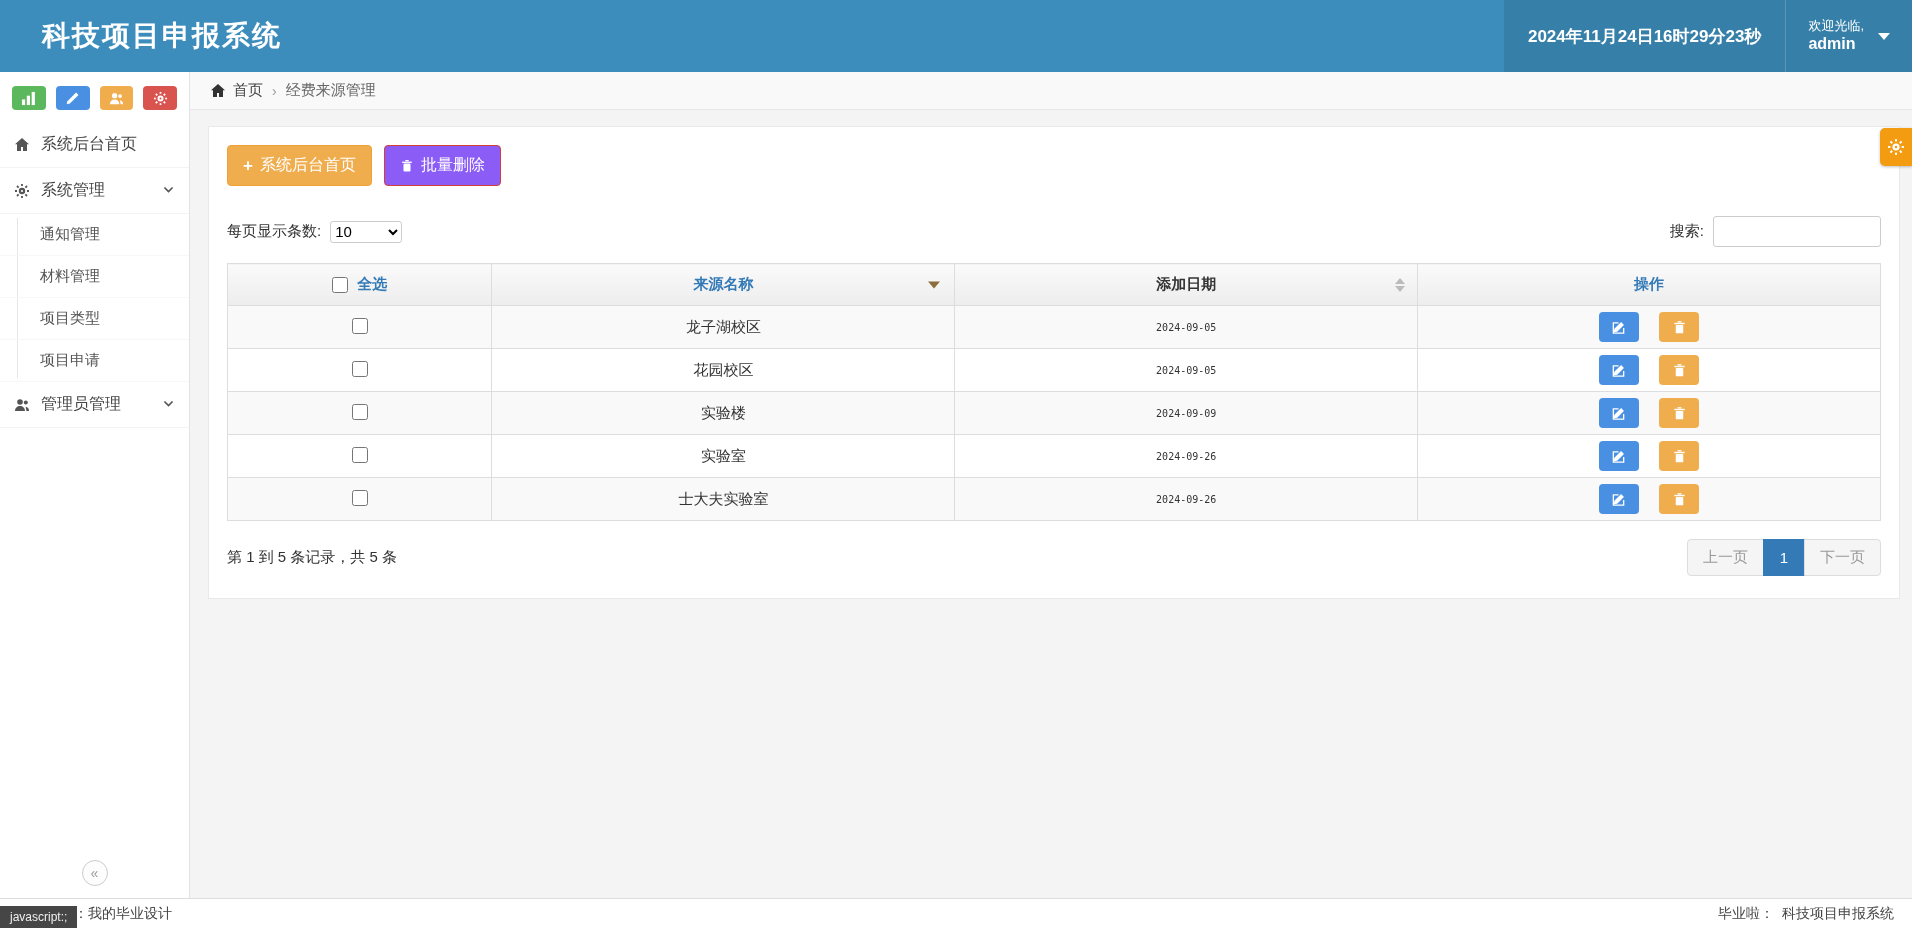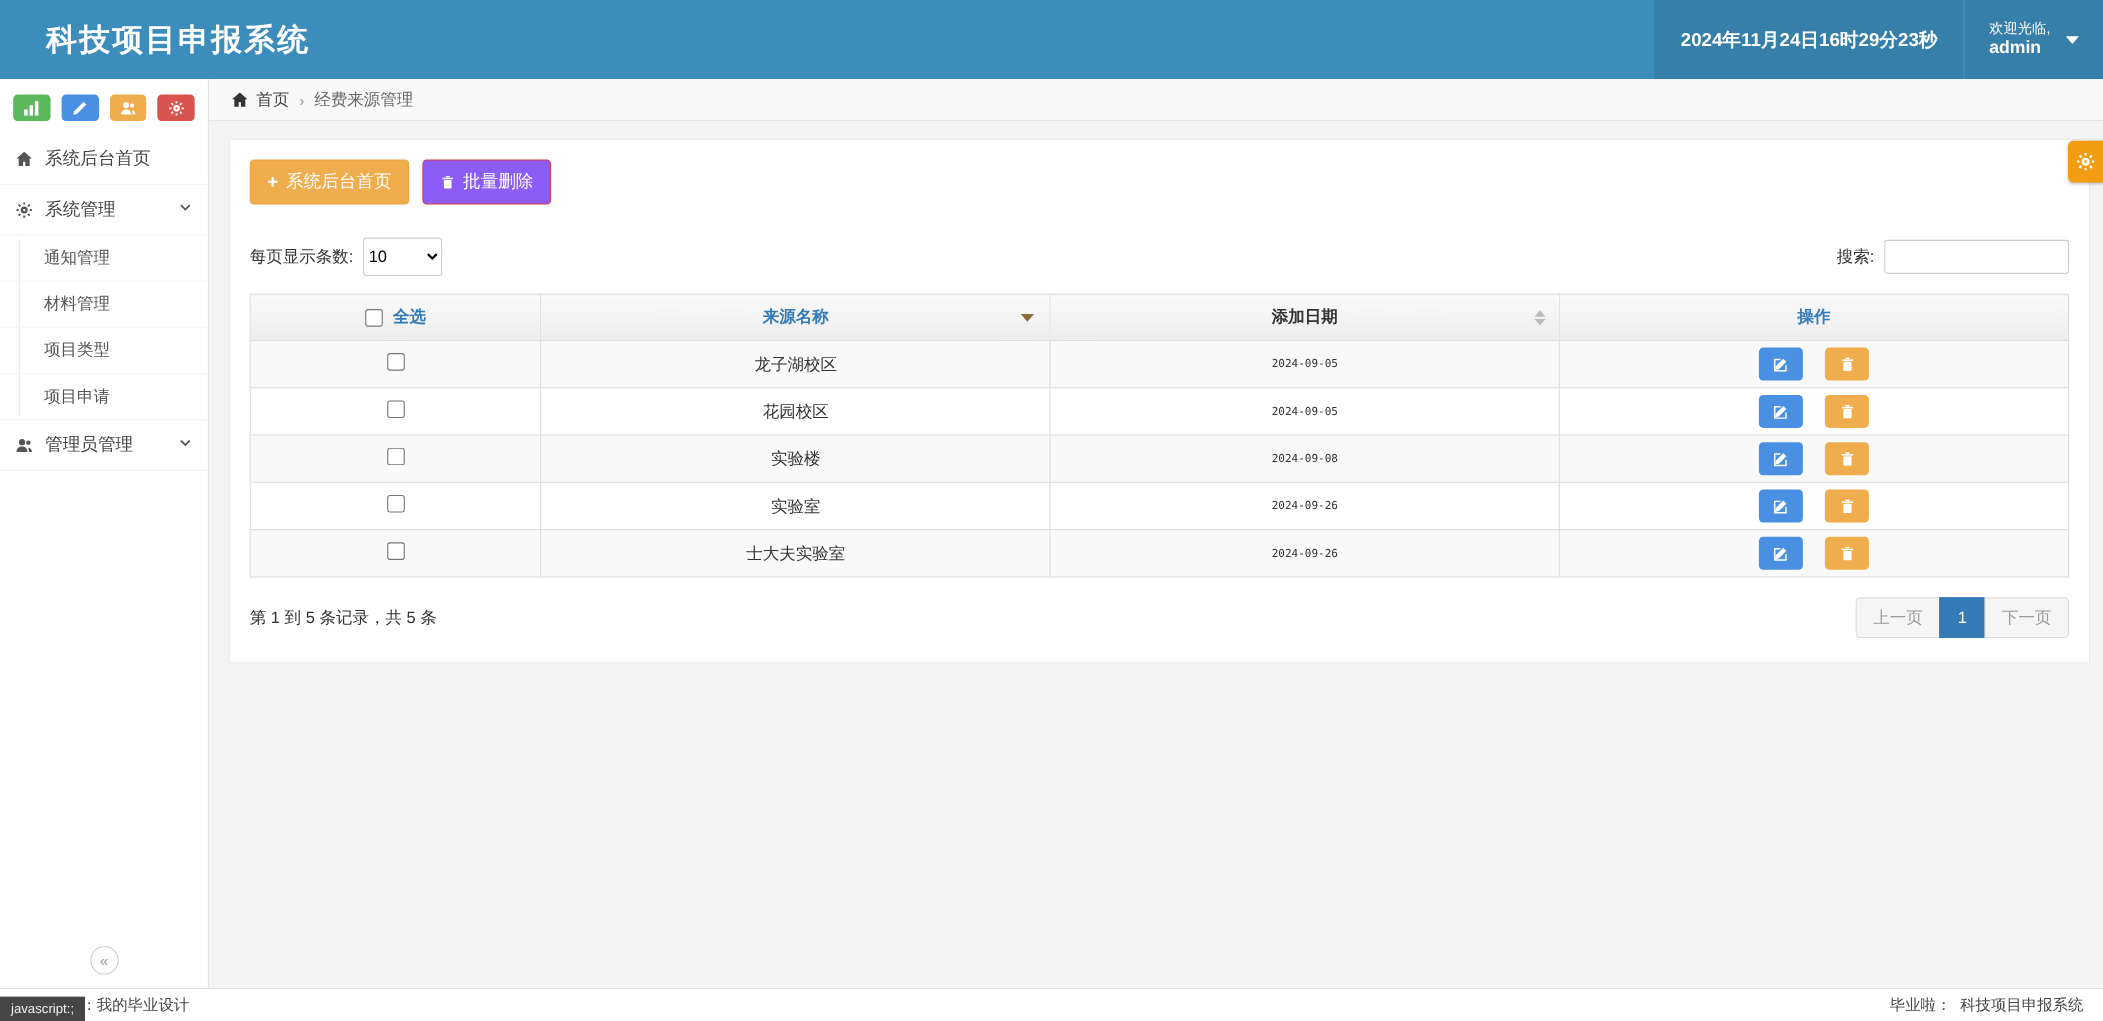--- a/index.html
+++ b/index.html
@@ -59,21 +59,21 @@
   .panel { margin:16px 12px 0 18px; background:#fff; border:1px solid #e9e9e9; padding:18px 18px 22px 18px; }
   .toolbar { display:flex; gap:12px; }
   .btn { font-family:inherit; font-size:16px; color:#fff; border-radius:4px; padding:9px 15px; display:inline-flex; align-items:center; gap:7px; cursor:pointer; }
   .btn svg { width:14px; height:14px; }
   .btn-add { background:#f0ad4e; border:1px solid #eea236; }
   .btn-del { background:#8b5cf6; border:1px solid #d43f3a; }
   .plus-glyph { font-size:17px; font-weight:bold; line-height:1; }
 
   .controls { display:flex; justify-content:space-between; align-items:center; margin-top:30px; font-size:15px; color:#333; }
   .controls-left, .controls-right { display:flex; align-items:center; gap:9px; }
-  select.page-size { width:72px; height:35px; font-size:15px; border:1px solid #ccc; border-radius:3px; background:#fff; font-family:inherit; }
+  select.page-size { width:72px; height:22px; font-size:15px; border:1px solid #ccc; border-radius:3px; background:#fff; font-family:inherit; }
   input.search-input { width:168px; height:31px; border:1px solid #ccc; border-radius:3px; padding:0 9px; font-size:15px; font-family:inherit; }
 
   
   table.data-table { width:100%; border-collapse:collapse; margin-top:16px; font-size:15px; }
   .data-table th, .data-table td { border:1px solid #ddd; text-align:center; }
   .data-table th { height:42px; background:linear-gradient(#fafafa,#ededed); font-weight:bold; color:#333; position:relative; }
   .data-table td { height:43px; padding:0 8px; }
   .data-table tbody tr:nth-child(odd) { background:#f9f9f9; }
   .data-table tbody tr:nth-child(even) { background:#fff; }
   .col-check { width:16%; }
@@ -350,21 +350,21 @@
                     <rect x="4" y="5.2" width="8" height="9" rx="1"></rect>
                     <rect x="2.5" y="3" width="11" height="1.5"></rect>
                     <rect x="6" y="1.2" width="4" height="1.5"></rect>
                   </svg>
                 </button>
             </td>
           </tr>
           <tr>
             <td><input type="checkbox" class="row-check" style=""></td>
             <td>实验楼</td>
-            <td class="date-text">2024-09-08</td>
+            <td class="date-text">2024-09-09</td>
             <td>
               <button class="abtn abtn-edit">
                   <svg viewBox="0 0 16 16">
                     <path d="M10.8 2.2l3 3L6.6 12.4l-3.8.8.8-3.8z" fill="currentColor"></path>
                     <path d="M13.5 8.5V14h-11V3H8" stroke="currentColor" stroke-width="1.4" fill="none"></path>
                   </svg>
                 </button>
               <button class="abtn abtn-trash">
                   <svg viewBox="0 0 16 16" fill="currentColor">
                     <rect x="4" y="5.2" width="8" height="9" rx="1"></rect>

